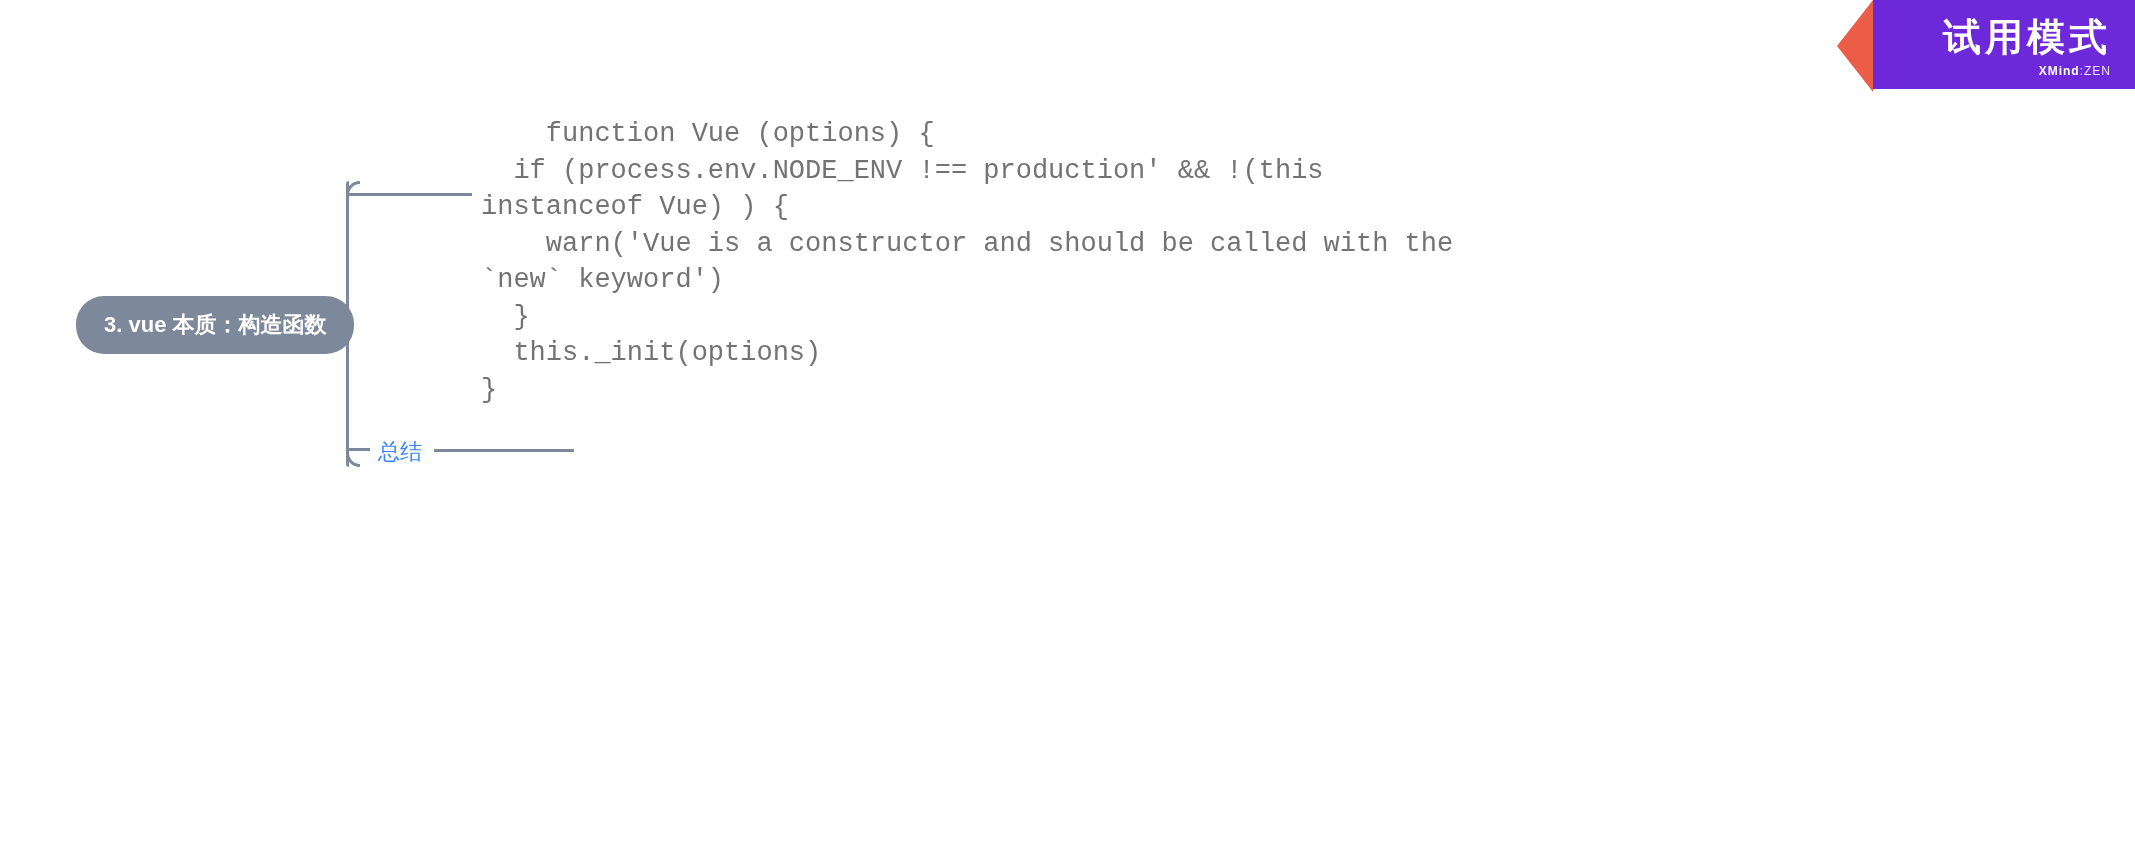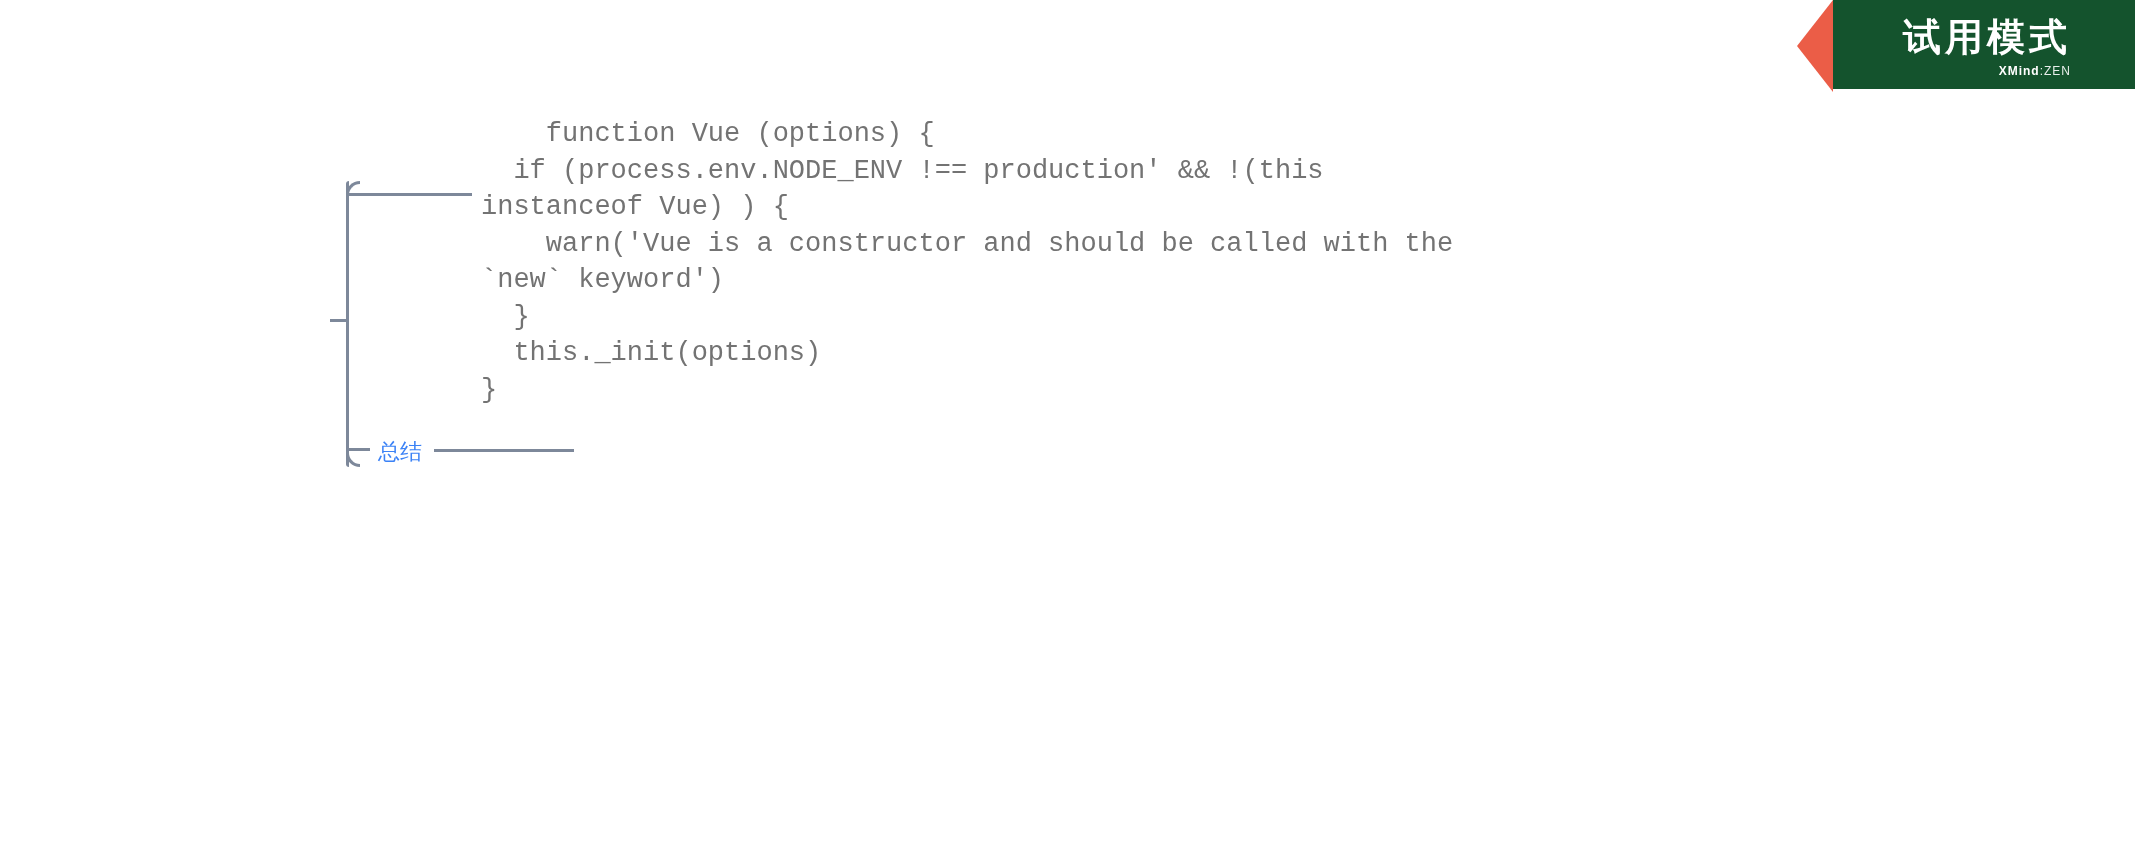--- a/index.html
+++ b/index.html
@@ -12,23 +12,23 @@
     background: #ffffff;
     width: 2135px;
     height: 859px;
     position: relative;
     overflow: hidden;
   }
   .watermark {
     position: absolute;
     right: 0;
     top: 0;
-    background: #14532d;
+    background: #6d28d9;
     color: #fff;
-    padding: 14px 64px 10px 70px;
+    padding: 14px 24px 10px 70px;
     text-align: right;
     line-height: 1.25;
   }
   .watermark::before {
     content: "";
     position: absolute;
     left: -36px;
     top: 0;
     width: 0;
     height: 0;
@@ -112,20 +112,23 @@
 
 <div class="canvas">
 
   <div class="watermark">
     <div class="wm-title">试用模式</div>
     <div class="wm-sub">
       <span>XMind</span><span class="light">:ZEN</span>
     </div>
   </div>
 
+  <div class="root-node">
+    <span>3. vue 本质：构造函数</span>
+  </div>
 
   <div class="code-block">
     <span>function Vue (options) {
   if (process.env.NODE_ENV !== production' &amp;&amp; !(this instanceof Vue) ) {
     warn('Vue is a constructor and should be called with the `new` keyword')
   }
   this._init(options)
 }</span>
   </div>
 

